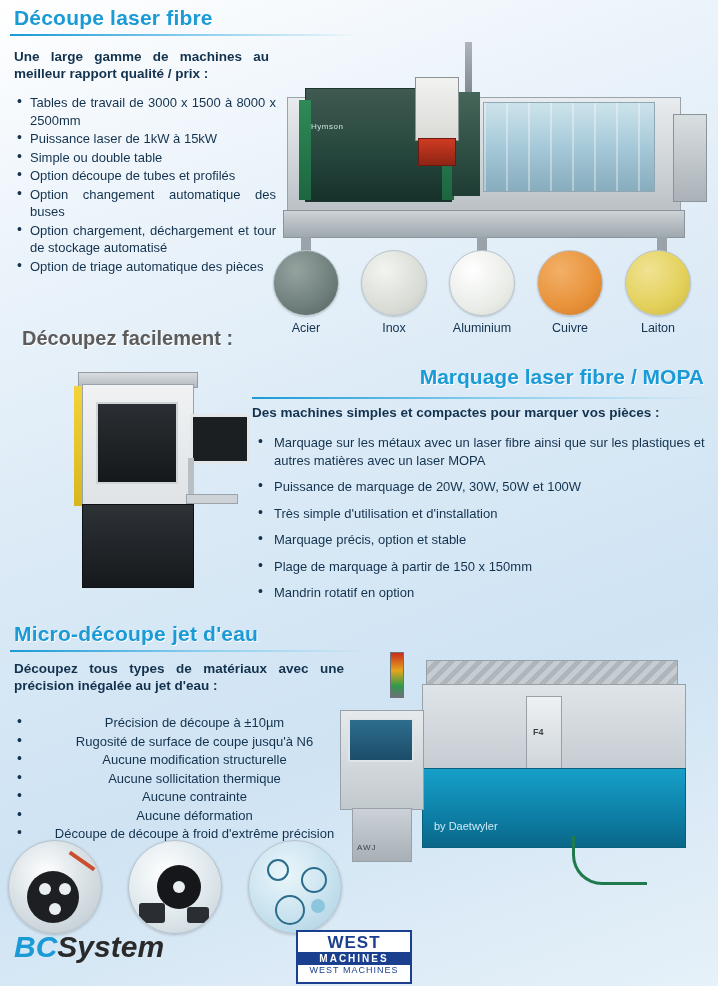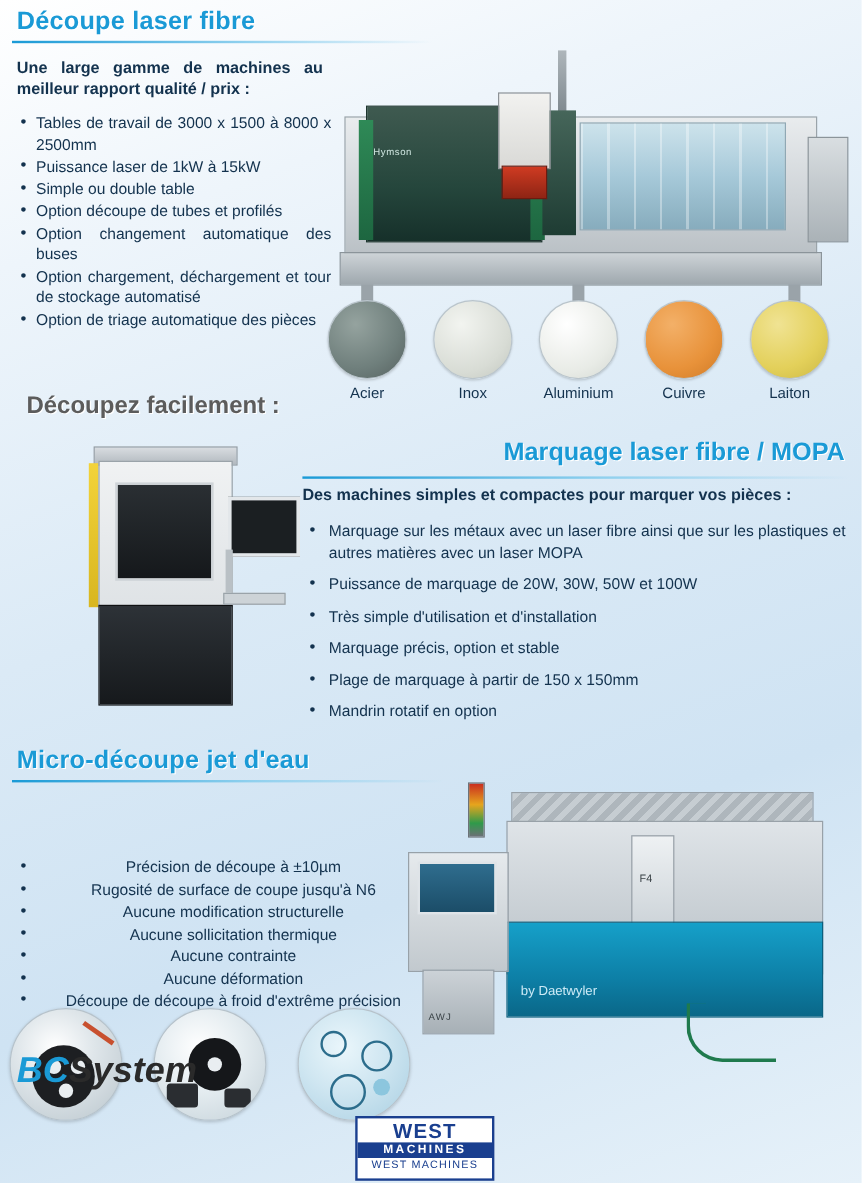--- a/index.html
+++ b/index.html
@@ -269,21 +269,21 @@
   .samples { position: absolute; left: 8px; top: 840px; width: 350px; height: 96px; }
   .sample {
     position: absolute; width: 92px; height: 92px; border-radius: 50%;
     border: 1px solid #b6c2ca;
     overflow: hidden;
     box-shadow: 0 1px 3px rgba(0,0,0,.2);
   }
 
   
   #footer-logo {
-    position: absolute; left: 14px; top: 876px;
+    position: absolute; left: 14px; top: 930px;
     font-size: 30px; font-weight: bold; font-style: italic;
   }
   #footer-logo .a { color: #1a9ad6; }
   #footer-logo .b { color: #2a2a2a; }
   .westbox {
     position: absolute; left: 296px; top: 930px;
     width: 112px; height: 50px;
     background: #ffffff;
     border: 2px solid #1a3f8f;
     text-align: center;
@@ -373,37 +373,38 @@
     <div class="m2-cab"></div>
     <div class="m2-win"></div>
     <div class="m2-base"></div>
     <div class="m2-monitor"></div>
     <div class="m2-monarm"></div>
     <div class="m2-kbd"></div>
   </div>
 
   <div class="sec-title" id="sec3-title">Micro-découpe jet d'eau</div>
   <div class="rule" id="sec3-rule"></div>
+  <div class="lead just" id="sec3-lead">Découpez tous types de matériaux avec une précision inégalée au jet d'eau :</div>
 
   <ul class="bullets" id="sec3-list">
     <li>Précision de découpe à ±10µm</li>
     <li>Rugosité de surface de coupe jusqu'à N6</li>
     <li>Aucune modification structurelle</li>
     <li>Aucune sollicitation thermique</li>
     <li>Aucune contrainte</li>
     <li>Aucune déformation</li>
     <li>Découpe de découpe à froid d'extrême précision</li>
   </ul>
 
   <div class="machine3">
     <div class="m3-light"></div>
     <div class="m3-hatch"></div>
     <div class="m3-frame"></div>
     <div class="m3-head">
-      <div style="position:absolute;left:6px;top:30px;font-size:9px;color:#3a4247;">F4</div>
+      <div style="position:absolute;left:6px;top:30px;font-size:9px;color:#3a4247;font-weight:bold;">F4</div>
     </div>
     <div class="m3-tank"></div>
     <div class="m3-cnc"></div>
     <div class="m3-cncscreen"></div>
     <div class="m3-cnclegs">
       <div style="position:absolute;left:4px;top:34px;font-size:8px;color:#3a4247;letter-spacing:1px;">AWJ</div>
     </div>
     <div class="m3-sub">by Daetwyler</div>
     <div class="m3-hose"></div>
   </div>

